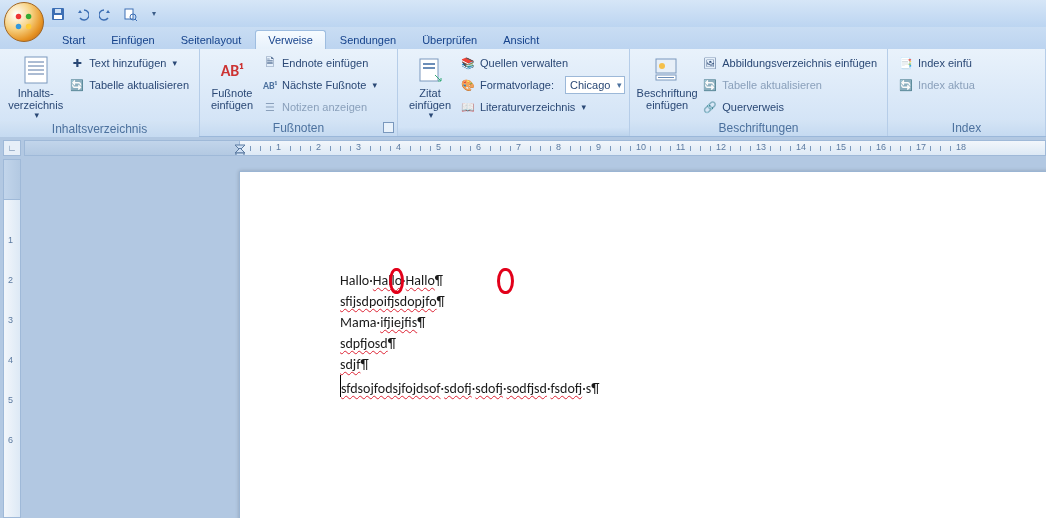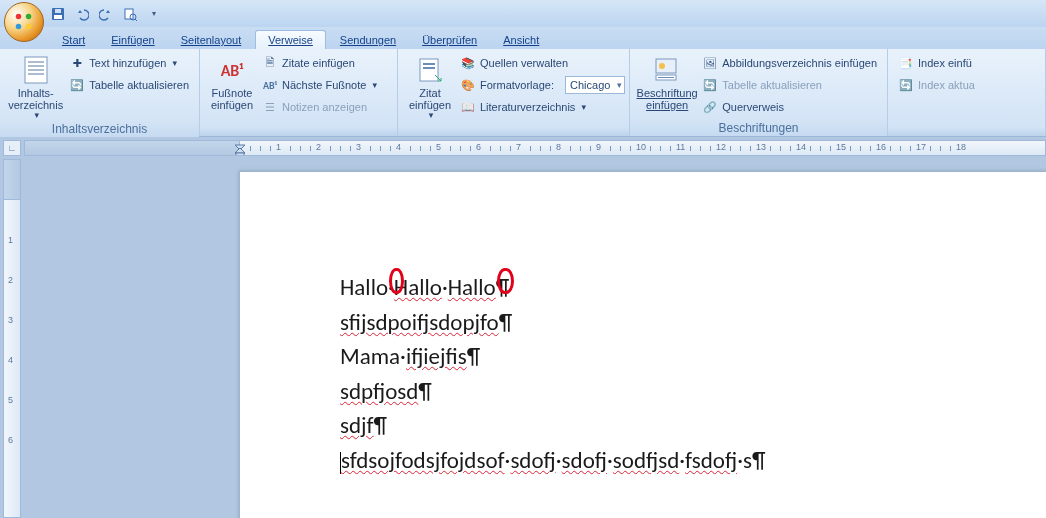--- a/index.html
+++ b/index.html
@@ -10,21 +10,21 @@
   .qat { display: flex; align-items: center; gap: 4px; margin-left: 48px; }
   .qat .qbtn { width: 20px; height: 20px; display: flex; align-items: center; justify-content: center; color: #3b5d88; cursor: pointer; }
   .title { position: absolute; left: 0; right: 0; text-align: center; color: #3e5f87; pointer-events: none; }
 
   
   .office-btn { position: absolute; left: 4px; top: 2px; width: 40px; height: 40px; border-radius: 50%; background: radial-gradient(circle at 30% 30%, #fff, #f7d282 40%, #e69323 70%, #a74f14); border: 1px solid #a06522; z-index: 5; display:flex;align-items:center;justify-content:center; }
   .office-btn svg { width:22px;height:22px; }
 
   
   .tabstrip { height: 22px; background: linear-gradient(#c9ddf3,#bcd4f0); display: flex; align-items: flex-end; padding-left: 50px; gap: 2px; }
-  .tab { padding: 3px 12px 3px; color: #15428b; cursor: pointer; border-top-left-radius:3px;border-top-right-radius:3px;text-decoration:underline;}
+  .tab { padding: 3px 12px 3px; color: #15428b; cursor: pointer; border-top-left-radius:3px;border-top-right-radius:3px;}
   .tab.active { background: linear-gradient(#f6fbff,#e7f1fb); border: 1px solid #9ebde0; border-bottom: none; }
 
   
   .ribbon { height: 88px; background: linear-gradient(#e9f2fb,#d2e3f6 90%,#bcd3ec); display: flex; border-bottom:1px solid #9bb8da; }
   .group { border-right: 1px solid #b6cde8; display: flex; flex-direction: column; }
   .group-body { flex: 1; display: flex; align-items: flex-start; padding: 3px 6px 0; }
   .group-label { height: 16px; text-align: center; font-size: 12px; color: #4c719e; background: linear-gradient(#d4e4f5,#c5daf1); line-height: 16px; position:relative; }
   .group-label .launcher { position:absolute; right:3px; top:2px; width:11px; height:11px; border:1px solid #7a98bd; background:#e9f2fb; }
 
   .bigbtn { display: flex; flex-direction: column; align-items: center; justify-content: flex-start; width: auto; min-width:52px; padding: 2px 4px 0; text-align: center; color: #2a4875; cursor:pointer; line-height:1.1; }
@@ -45,21 +45,21 @@
   .hruler .trough { position:absolute; left:0; width:215px; top:0; bottom:0; background:linear-gradient(#c2d5eb,#b3c9e2); border-right:1px solid #9fb9d8;}
   .hruler .ticks { position:absolute; left:215px; right:0; top:0; bottom:0; font-size:9px; color:#5b7aa0;}
   .hruler .num { position:absolute; top:1px; }
   .indent-marker{position:absolute; left:209px; top:0; width:12px;height:16px;}
   .vruler { position:absolute; left:3px; top:22px; bottom:0; width:18px; background:linear-gradient(90deg,#f2f6fb,#dde9f5); border:1px solid #9fb9d8; overflow:hidden;}
   .vruler .troughv{position:absolute;left:0;right:0;top:0;height:40px;background:linear-gradient(90deg,#c2d5eb,#b3c9e2);border-bottom:1px solid #9fb9d8;}
   .vruler .numv{position:absolute;left:4px;font-size:9px;color:#5b7aa0;}
 
   .docview { position:absolute; left:24px; top:22px; right:0; bottom:0; overflow:hidden; }
   .page { position:absolute; left:215px; top:12px; width:820px; min-height:1000px; background:#fff; border:1px solid #9bb5d3; box-shadow:0 0 4px rgba(0,0,0,0.2); padding:98px 100px; }
-  .doc-text { font-family: Calibri, sans-serif; font-size: 23px; color:#1a1a1a; line-height:1.5; }
+  .doc-text { font-family: Calibri, sans-serif; font-size: 14px; color:#1a1a1a; line-height:1.5; }
   .doc-text .line { white-space:nowrap; }
   .wavy { text-decoration: underline wavy #d23; text-decoration-thickness:1px; text-underline-offset:2px; }
   .pilcrow { font-family: Calibri, sans-serif; }
   .middot { letter-spacing:0; }
   .red-circle { position:absolute; border:3px solid #e2001a; border-radius:50%/55%; pointer-events:none; }
   .cursor { display:inline-block; width:0; border-left:1px solid #000; height:22px; vertical-align:text-bottom; }
 </style>
 </head>
 <body>
 
@@ -151,33 +151,34 @@
       <div class="bigbtn">
         <span class="ico" style="font:bold 16px Calibri;color:#c33;">
             <span>AB¹</span>
           </span>
         <span style="white-space:pre-line;">Fußnote
 einfügen</span>
       </div>
       <div class="col">
         <div class="rowbtn">
             <span class="ico16">🗎</span>
-            <span>Zitate einfügen</span>
+            <span>Endnote einfügen</span>
           </div>
         <div class="rowbtn">
             <span class="ico16" style="font:bold 10px Calibri;color:#4c719e;">AB¹</span>
             <span>Nächste Fußnote</span>
             <span class="dd">▾</span>
           </div>
         <div class="rowbtn disabled">
             <span class="ico16">☰</span>
             <span>Notizen anzeigen</span>
           </div>
       </div>
     </div>
+    <div class="group-label"><span>Fußnoten</span><span class="launcher"></span></div>
   </div>
 
   <div class="group" style="width:232px;">
     <div class="group-body">
       <div class="bigbtn">
         <span class="ico">
             <svg width="30" height="30" viewBox="0 0 30 30">
               <rect x="5" y="4" width="18" height="22" fill="#fff" stroke="#7a98bd"></rect>
               <rect x="8" y="8" width="12" height="2" fill="#6b8db8"></rect>
               <rect x="8" y="12" width="12" height="2" fill="#6b8db8"></rect>
@@ -210,21 +211,21 @@
     <div class="group-body">
       <div class="bigbtn">
         <span class="ico">
             <svg width="30" height="30" viewBox="0 0 30 30">
               <rect x="4" y="4" width="20" height="14" fill="#e7eff8" stroke="#7a98bd"></rect>
               <circle cx="10" cy="11" r="3" fill="#f5c04a"></circle>
               <rect x="4" y="20" width="20" height="5" fill="#fff" stroke="#7a98bd"></rect>
               <line x1="6" y1="22.5" x2="22" y2="22.5" stroke="#6b8db8"></line>
             </svg>
           </span>
-        <span style="white-space:pre-line;text-decoration:underline;">Beschriftung
+        <span style="white-space:pre-line;">Beschriftung
 einfügen</span>
       </div>
       <div class="col">
         <div class="rowbtn">
             <span class="ico16">🖼</span>
             <span>Abbildungsverzeichnis einfügen</span>
           </div>
         <div class="rowbtn disabled">
             <span class="ico16">🔄</span>
             <span>Tabelle aktualisieren</span>
@@ -244,20 +245,21 @@
         <div class="rowbtn">
             <span class="ico16">📑</span>
             <span>Index einfü</span>
           </div>
         <div class="rowbtn disabled">
             <span class="ico16">🔄</span>
             <span>Index aktua</span>
           </div>
       </div>
     </div>
+    <div class="group-label">Index</div>
   </div>
 </div>
 
 <div class="workspace">
   <div class="corner-marker">∟</div>
   <div class="hruler">
     <div class="trough"></div>
     <div class="ticks" id="hticks">
         <span class="num" style="left: 36px;">1</span>
         <span style="position: absolute; top: 5px; width: 1px; height: 5px; background: rgb(122, 152, 189); left: 10px;"></span>

